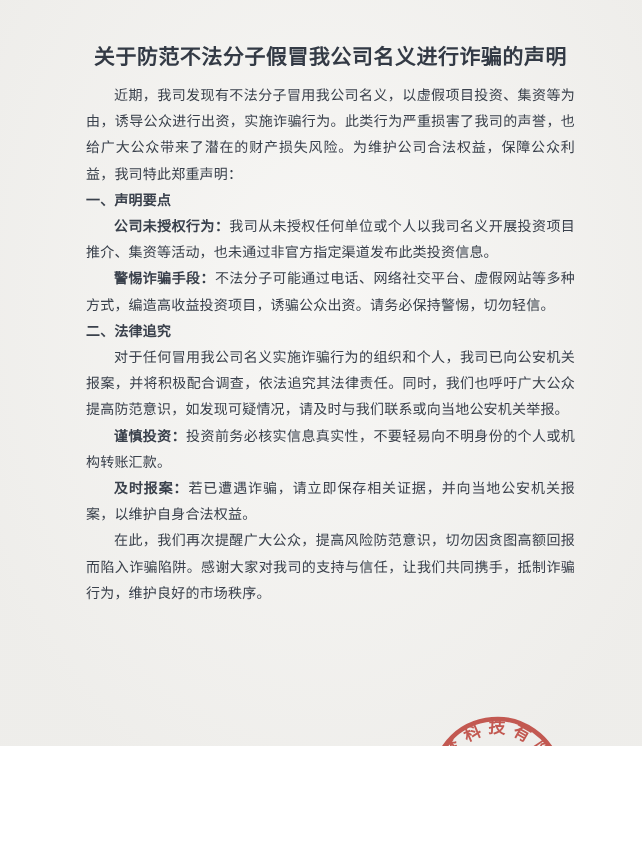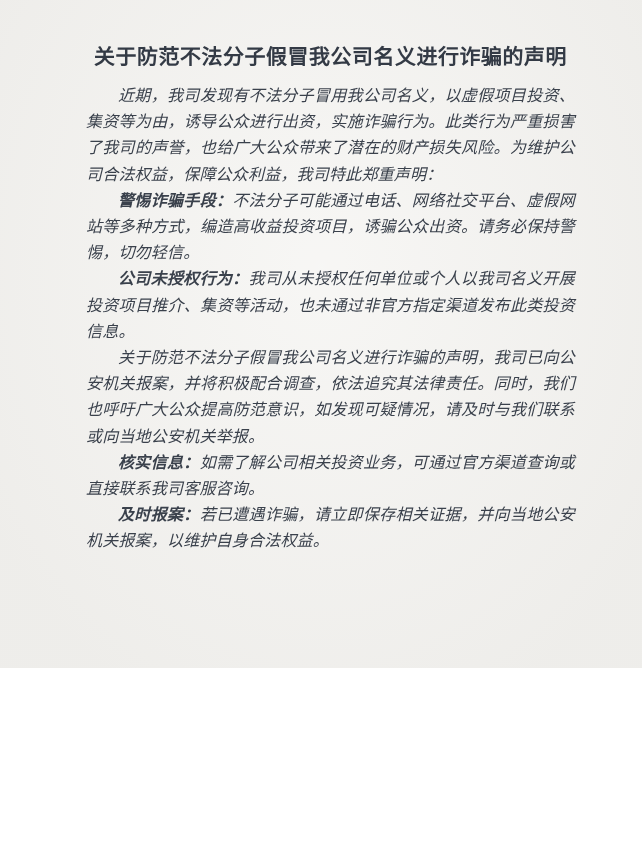--- a/index.html
+++ b/index.html
@@ -1,18 +1,18 @@
 <!DOCTYPE html>
 <html lang="zh-CN"><head>
 <meta charset="utf-8">
 <style>
   html,body{margin:0;padding:0;}
   .page{
     position:relative;
-    width:642px;height:668px;
+    width:642px;height:746px;
     background:
       radial-gradient(ellipse at 50% 40%, rgba(255,255,255,0.35), rgba(0,0,0,0.02) 85%),
       #f3f2ef;
     overflow:hidden;
     font-family:"Liberation Serif", serif;
     color:#3a414c;
   }
   .content{
     position:absolute;
     left:86px;top:44px;width:489px;
@@ -21,25 +21,24 @@
     margin:0 0 13px 0;
     font-size:21px;
     line-height:26px;
     font-weight:bold;
     text-align:center;
     letter-spacing:0.5px;
     color:#333a45;
   }
   p{
     margin:0;
-    font-size:16px;
+    font-size:14px;
     line-height:26.2px;
     text-align:justify;
     letter-spacing:0.2px;
-    font-style:italic;
   }
   p.body{ text-indent:2em; }
   p.heading{ text-indent:0; font-weight:bold; }
   .lead{ font-weight:bold; }
   .signature{
     position:absolute;
     left:330px;top:759px;width:300px;
     text-align:center;
   }
   .sig-company{
@@ -72,28 +71,31 @@
 </head>
 <body>
 
 <div class="page">
 
   <div class="content">
     <h1 class="title">关于防范不法分子假冒我公司名义进行诈骗的声明</h1>
 
     <p class="body">近期，我司发现有不法分子冒用我公司名义，以虚假项目投资、集资等为由，诱导公众进行出资，实施诈骗行为。此类行为严重损害了我司的声誉，也给广大公众带来了潜在的财产损失风险。为维护公司合法权益，保障公众利益，我司特此郑重声明：</p>
 
+    <p class="heading">一、声明要点</p>
+    <p class="body"><span class="lead">公司未授权行为：</span><span>我司从未授权任何单位或个人以我司名义开展投资项目推介、集资等活动，也未通过非官方指定渠道发布此类投资信息。</span></p>
     <p class="body"><span class="lead">警惕诈骗手段：</span><span>不法分子可能通过电话、网络社交平台、虚假网站等多种方式，编造高收益投资项目，诱骗公众出资。请务必保持警惕，切勿轻信。</span></p>
-    <p class="body"><span class="lead">公司未授权行为：</span><span>我司从未授权任何单位或个人以我司名义开展投资项目推介、集资等活动，也未通过非官方指定渠道发布此类投资信息。</span></p>
 
-    <p class="body">关于防范不法分子假冒我公司名义进行诈骗的声明，我司已向公安机关报案，并将积极配合调查，依法追究其法律责任。同时，我们也呼吁广大公众提高防范意识，如发现可疑情况，请及时与我们联系或向当地公安机关举报。</p>
+    <p class="heading">二、法律追究</p>
+    <p class="body">对于任何冒用我公司名义实施诈骗行为的组织和个人，我司已向公安机关报案，并将积极配合调查，依法追究其法律责任。同时，我们也呼吁广大公众提高防范意识，如发现可疑情况，请及时与我们联系或向当地公安机关举报。</p>
 
-    <p class="body"><span class="lead">核实信息：</span><span>如需了解公司相关投资业务，可通过官方渠道查询或直接联系我司客服咨询。</span></p>
+    <p class="body"><span class="lead">谨慎投资：</span><span>投资前务必核实信息真实性，不要轻易向不明身份的个人或机构转账汇款。</span></p>
     <p class="body"><span class="lead">及时报案：</span><span>若已遭遇诈骗，请立即保存相关证据，并向当地公安机关报案，以维护自身合法权益。</span></p>
 
+    <p class="body">在此，我们再次提醒广大公众，提高风险防范意识，切勿因贪图高额回报而陷入诈骗陷阱。感谢大家对我司的支持与信任，让我们共同携手，抵制诈骗行为，维护良好的市场秩序。</p>
   </div>
 
   <div class="signature">
     <div class="sig-company">武汉筑梦科技有限公司</div>
     <div class="sig-date">2025 年 8 月 21 日</div>
   </div>
 
   <svg class="seal" viewBox="0 0 190 190" width="190" height="190" aria-hidden="true">
     <circle cx="95" cy="95" r="64" fill="none" stroke="#c4372e" stroke-width="4.5"></circle>
     <defs>

